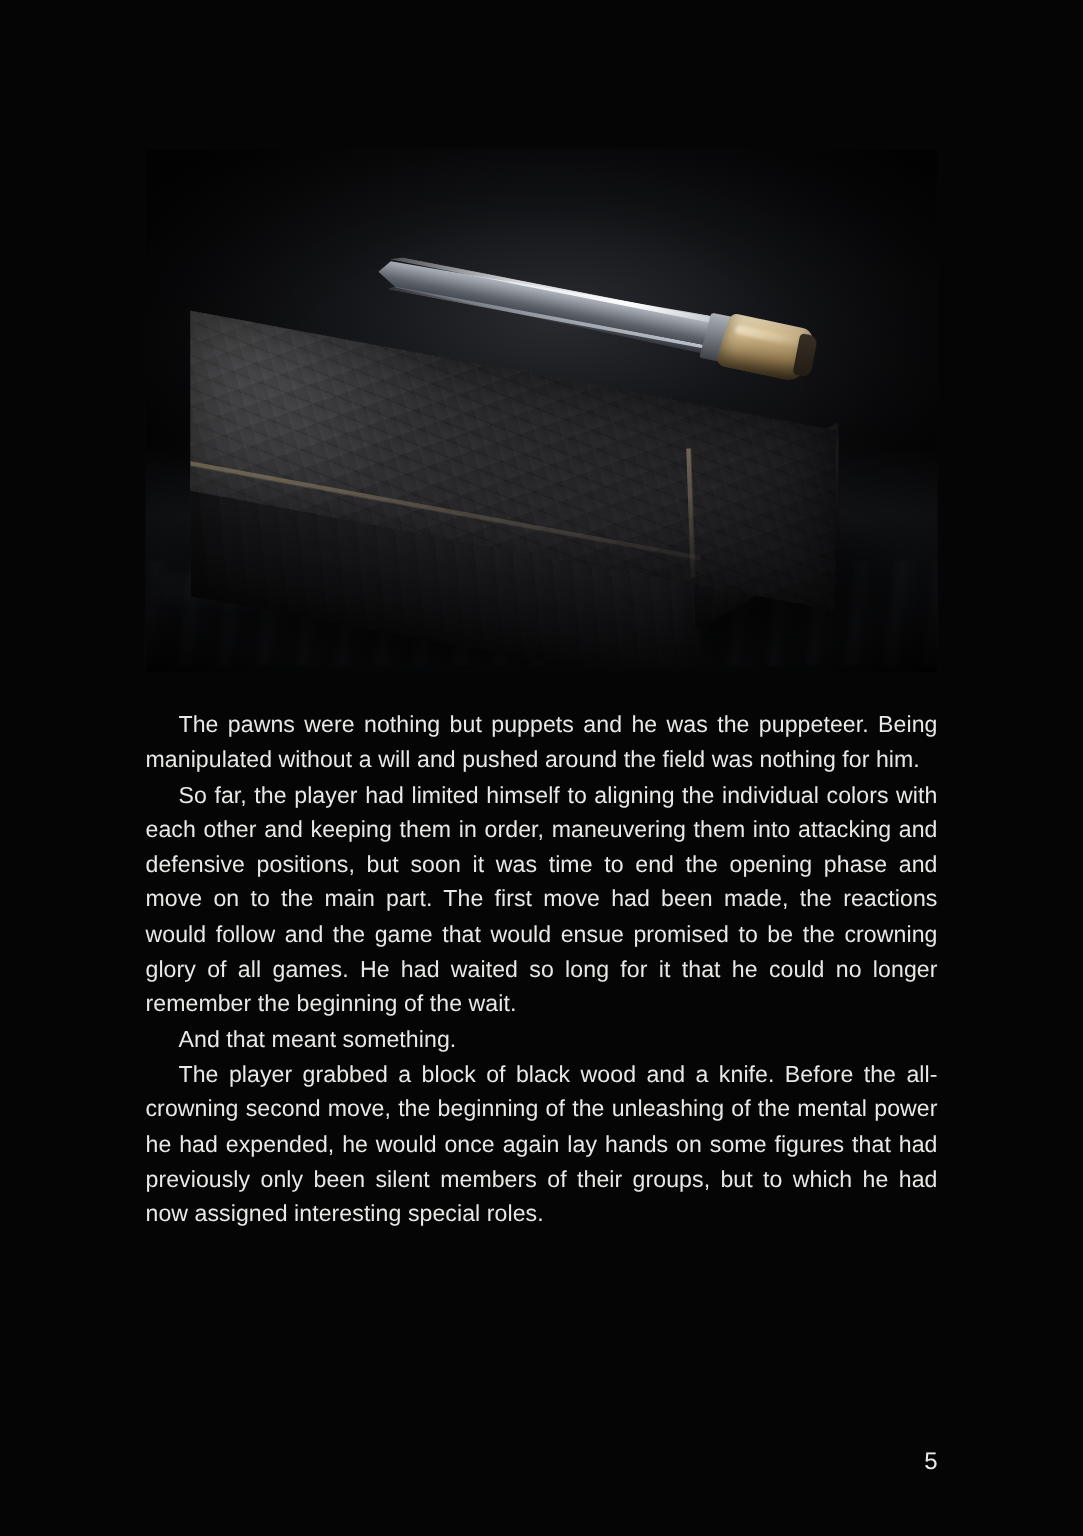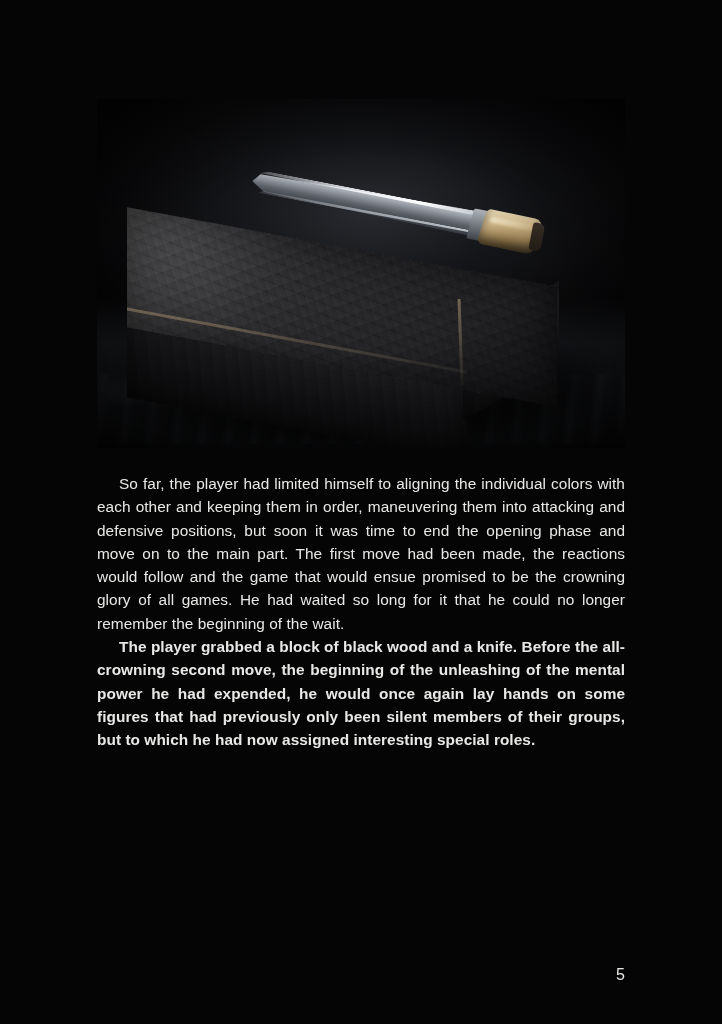--- a/index.html
+++ b/index.html
@@ -263,21 +263,20 @@
     text-align: justify;
     text-justify: inter-word;
     letter-spacing: 0.05px;
   }
   .body-text p {
     margin: 0;
     text-indent: 22px;
   }
   .body-text p:last-child {
     text-align: justify;
-    font-weight: bold;
   }
   .page-number {
     position: absolute;
     left: 0;
     top: 966px;
     width: 625px;
     text-align: right;
     color: #e8e8e6;
     font-family: "Liberation Sans", sans-serif;
     font-size: 16px;
@@ -302,19 +301,21 @@
       <div class="blade-spine"></div>
       <div class="blade-edge"></div>
       <div class="bolster"></div>
       <div class="handle"></div>
       <div class="handle-cap"></div>
     </div>
     <div class="fig-vignette"></div>
   </div>
 
   <div class="body-text">
+    <p>The pawns were nothing but puppets and he was the puppeteer. Being manipulated without a will and pushed around the field was nothing for him.</p>
     <p>So far, the player had limited himself to aligning the individual colors with each other and keeping them in order, maneuvering them into attacking and defensive positions, but soon it was time to end the opening phase and move on to the main part. The first move had been made, the reactions would follow and the game that would ensue promised to be the crowning glory of all games. He had waited so long for it that he could no longer remember the beginning of the wait.</p>
+    <p>And that meant something.</p>
     <p>The player grabbed a block of black wood and a knife. Before the all-crowning second move, the beginning of the unleashing of the mental power he had expended, he would once again lay hands on some figures that had previously only been silent members of their groups, but to which he had now assigned interesting special roles.</p>
   </div>
 
   <div class="page-number">5</div>
 
 </div>
 
 </body></html>

